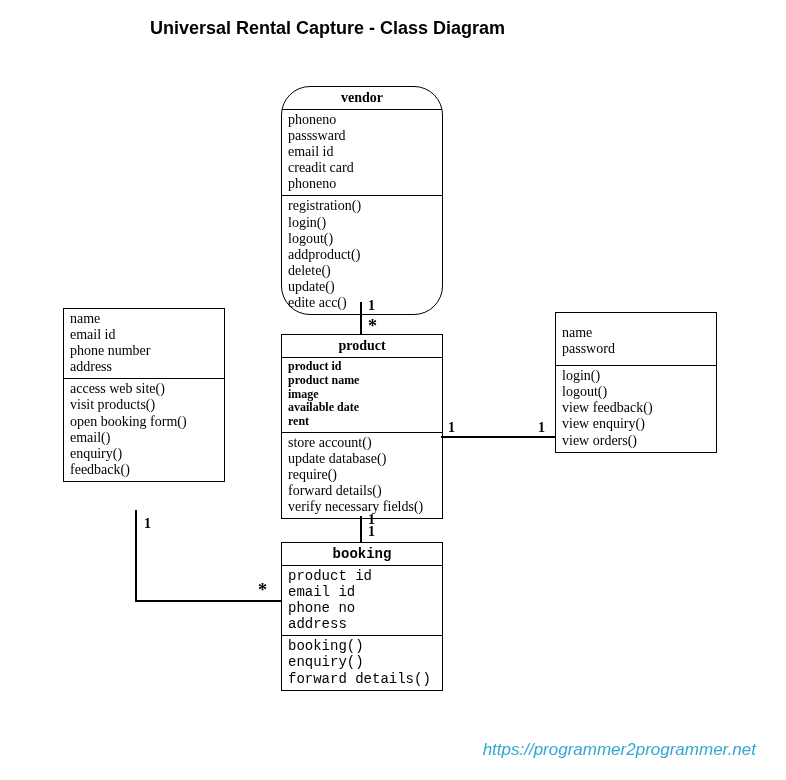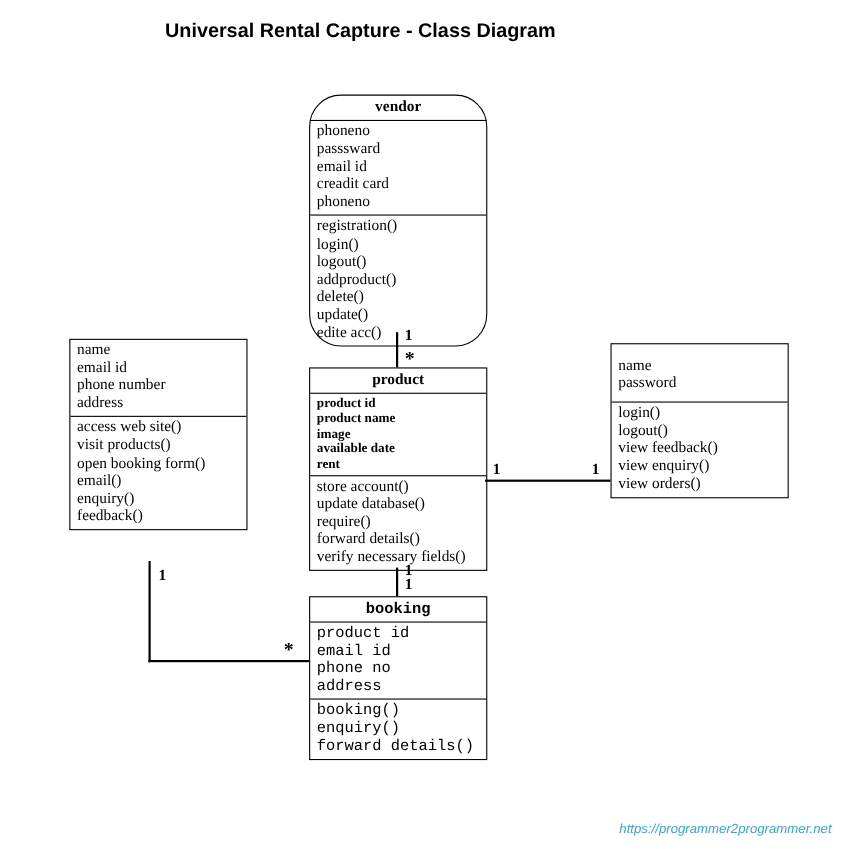--- a/index.html
+++ b/index.html
@@ -50,21 +50,21 @@
     font-weight: bold;
     font-size: 14px;
     font-family: "Times New Roman", serif;
   }
   .watermark {
     position: absolute;
     bottom: 20px;
     right: 30px;
     color: #31a8d1;
     font-family: Arial, sans-serif;
-    font-size: 12px;
+    font-size: 17px;
     font-style: italic;
   }
 </style>
 </head>
 <body>
 
 <div class="title">Universal Rental Capture - Class Diagram</div>
 
 <div class="class-box" style="left:281px; top:86px; width:160px;border-radius:29px;">
   <div class="class-name">vendor</div>

